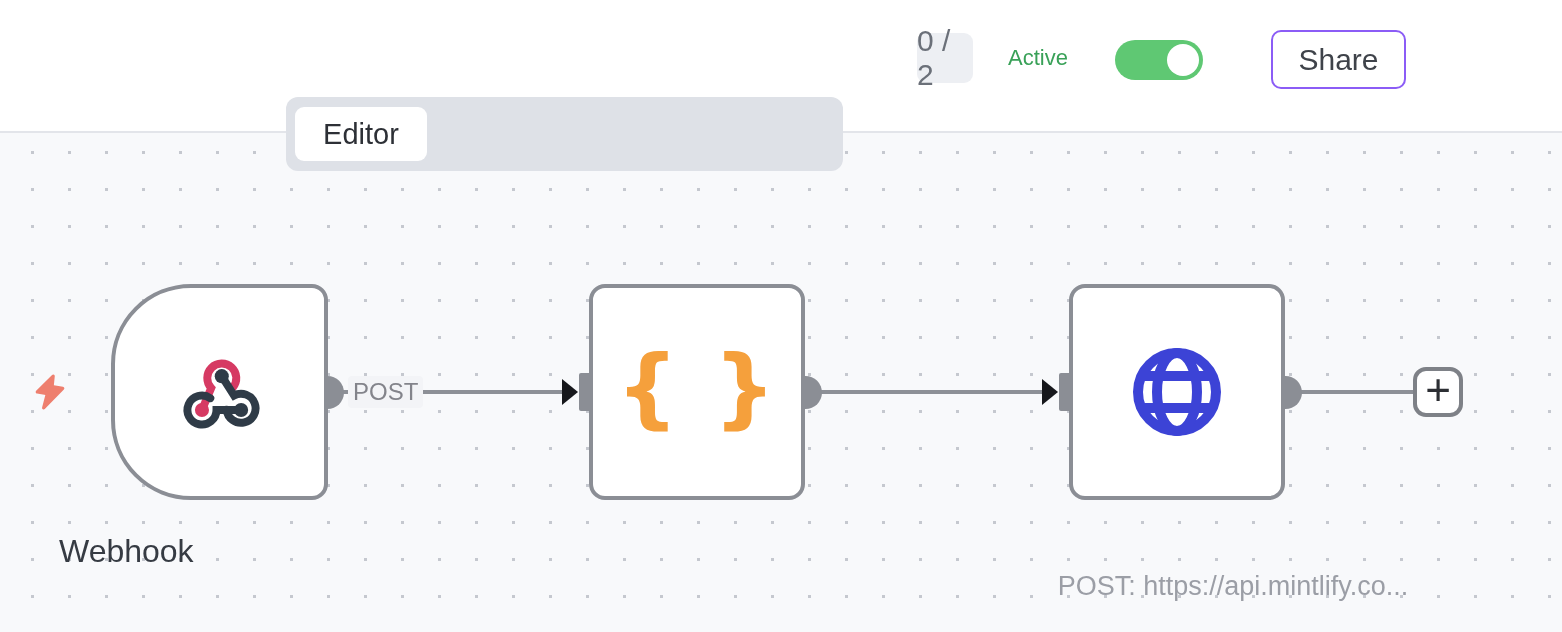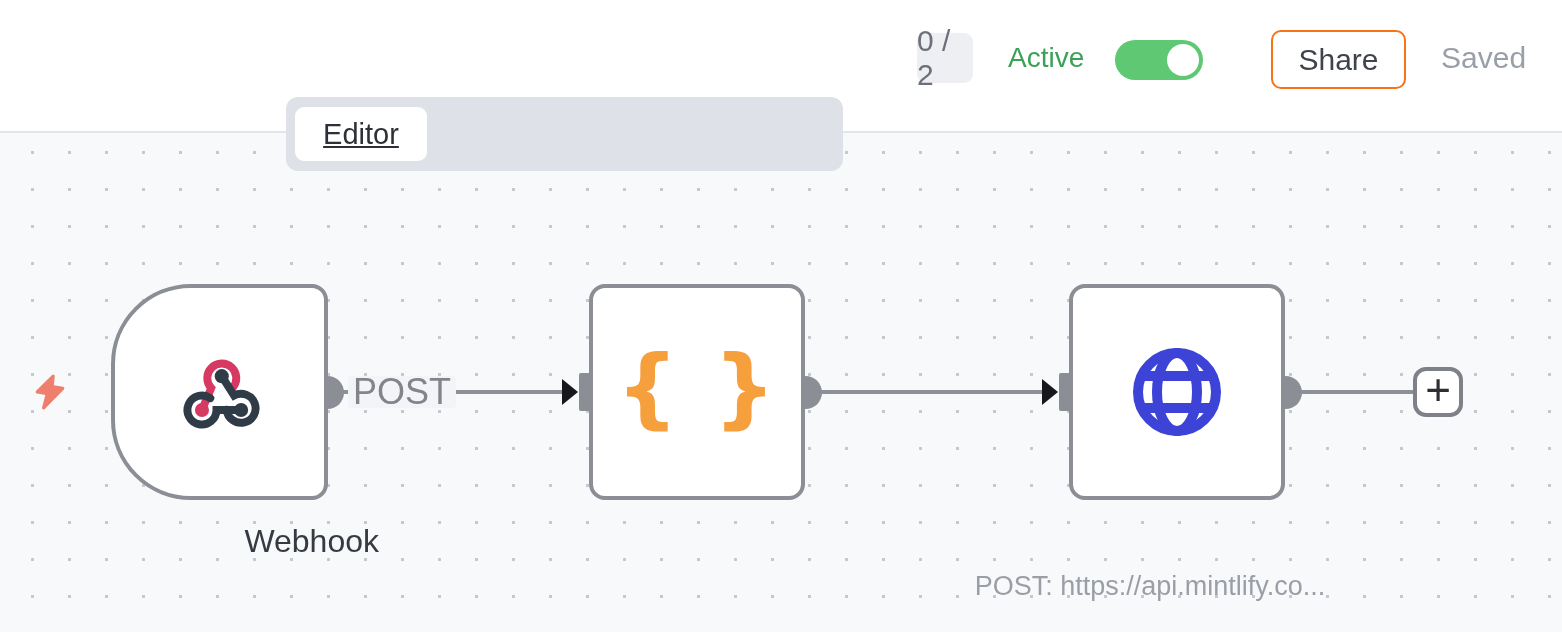--- a/index.html
+++ b/index.html
@@ -15,47 +15,47 @@
     position:absolute; left:0; top:0; width:1562px; height:133px;
     background:#ffffff; border-bottom:2px solid #e3e5ea;
   }
   .counter-badge {
     position:absolute; left:917px; top:33px; width:56px; height:50px;
     background:#edeff3; border-radius:9px; color:#6b7079;
     font-size:30px; display:flex; align-items:center; justify-content:center;
   }
   .active-label {
     position:absolute; left:1008px; top:33px; height:50px; line-height:50px;
-    color:#39a158; font-size:28px; font-weight:500;
+    color:#39a158; font-size:22px; font-weight:500;
   }
   .toggle {
     position:absolute; left:1115px; top:40px; width:88px; height:40px;
     background:#5fc873; border-radius:20px; cursor:pointer;
   }
   .toggle .knob {
     position:absolute; right:4px; top:4px; width:32px; height:32px;
     background:#ffffff; border-radius:50%;
   }
   .share-btn {
     position:absolute; left:1271px; top:30px; width:135px; height:59px;
-    background:#ffffff; border:2px solid #f97316; border-radius:10px;
+    background:#ffffff; border:2px solid #8b5cf6; border-radius:10px;
     color:#3f434a; font-size:30px; display:flex; align-items:center; justify-content:center;
     cursor:pointer;
   }
   .saved-label {
     position:absolute; left:1441px; top:33px; height:50px; line-height:50px;
     color:#999fa8; font-size:30px;
   }
 
   
   .tabbar {
     position:absolute; left:286px; top:97px; width:557px; height:74px;
     background:#dee1e7; border-radius:12px; z-index:5;
   }
-  .tab { position:absolute; font-size:29px; color:#6e737e; cursor:pointer; text-align:center;text-decoration:underline; }
+  .tab { position:absolute; font-size:29px; color:#6e737e; cursor:pointer; text-align:center; }
   .tab.active-tab {
     left:9px; top:10px; width:132px; height:54px; line-height:54px;
     background:#ffffff; border-radius:9px; color:#2d3036; font-weight:500;
   }
   .tab.t2 { left:160px; top:10px; width:160px; height:54px; line-height:54px; }
   .tab.t3 { left:340px; top:10px; width:205px; height:54px; line-height:54px; }
 
   
   .canvas {
     position:absolute; left:0; top:133px; width:1562px; height:499px;
@@ -97,58 +97,57 @@
   .in1 { left:579px; } .in2 { left:1059px; }
   .in-arrow {
     position:absolute; width:0; height:0; top:246px;
     border-top:13px solid transparent; border-bottom:13px solid transparent;
     border-left:16px solid #17181c;
   }
   .a1 { left:562px; } .a2 { left:1042px; }
 
   .post-pill {
     position:absolute; left:348px; top:243px; height:32px; padding:0 5px;
-    background:#f3f4f7; color:#83848b; font-size:36px; line-height:32px;
+    background:#f3f4f7; color:#83848b; font-size:24px; line-height:32px;
     border-radius:4px; z-index:2;
   }
 
   .add-btn {
     position:absolute; left:1413px; top:234px; width:50px; height:50px;
     background:#ffffff; border:4px solid #7e8187; border-radius:13px;
     color:#2c2e33; font-size:44px; font-weight:300;
     display:flex; align-items:center; justify-content:center;
     line-height:0; cursor:pointer; padding-bottom:4px;
   }
 
   .bolt { position:absolute; left:33px; top:240px; }
 
   
   .node-label {
-    position:absolute; top:390px; font-size:32px; color:#363b43;
-    text-align:right; width:320px;
+    position:absolute; top:400px; font-size:32px; color:#363b43;
+    text-align:left; width:320px;
   }
   .lbl1 { left:59px; }
   .lbl2 { left:537px; }
   .lbl3 { left:1017px; }
   .node-sublabel {
-    position:absolute; top:438px; left:920px; width:460px;
+    position:absolute; top:438px; left:1003px; width:460px;
     font-size:27px; color:#9b9ea6; text-align:center; white-space:nowrap;
   }
 </style>
 </head>
 <body>
 
 <div class="header">
   <div class="counter-badge">0 / 2</div>
   <div class="active-label">Active</div>
   <div class="toggle">
     <div class="knob"></div>
   </div>
   <button class="share-btn">Share</button>
-  <div class="saved-label">Saved</div>
 </div>
 
 <div class="tabbar">
   <div class="tab active-tab">Editor</div>
 </div>
 
 <div class="canvas">
 
   <svg class="bolt" width="34" height="38" viewBox="0 0 32 34">
     <path d="M19 2 L4 17 l9.5 1.5 L10 32 L28 13.5 l-10 -1.5 Z" fill="#ee7f6e" stroke="#ee7f6e" stroke-width="3" stroke-linejoin="round"></path>

